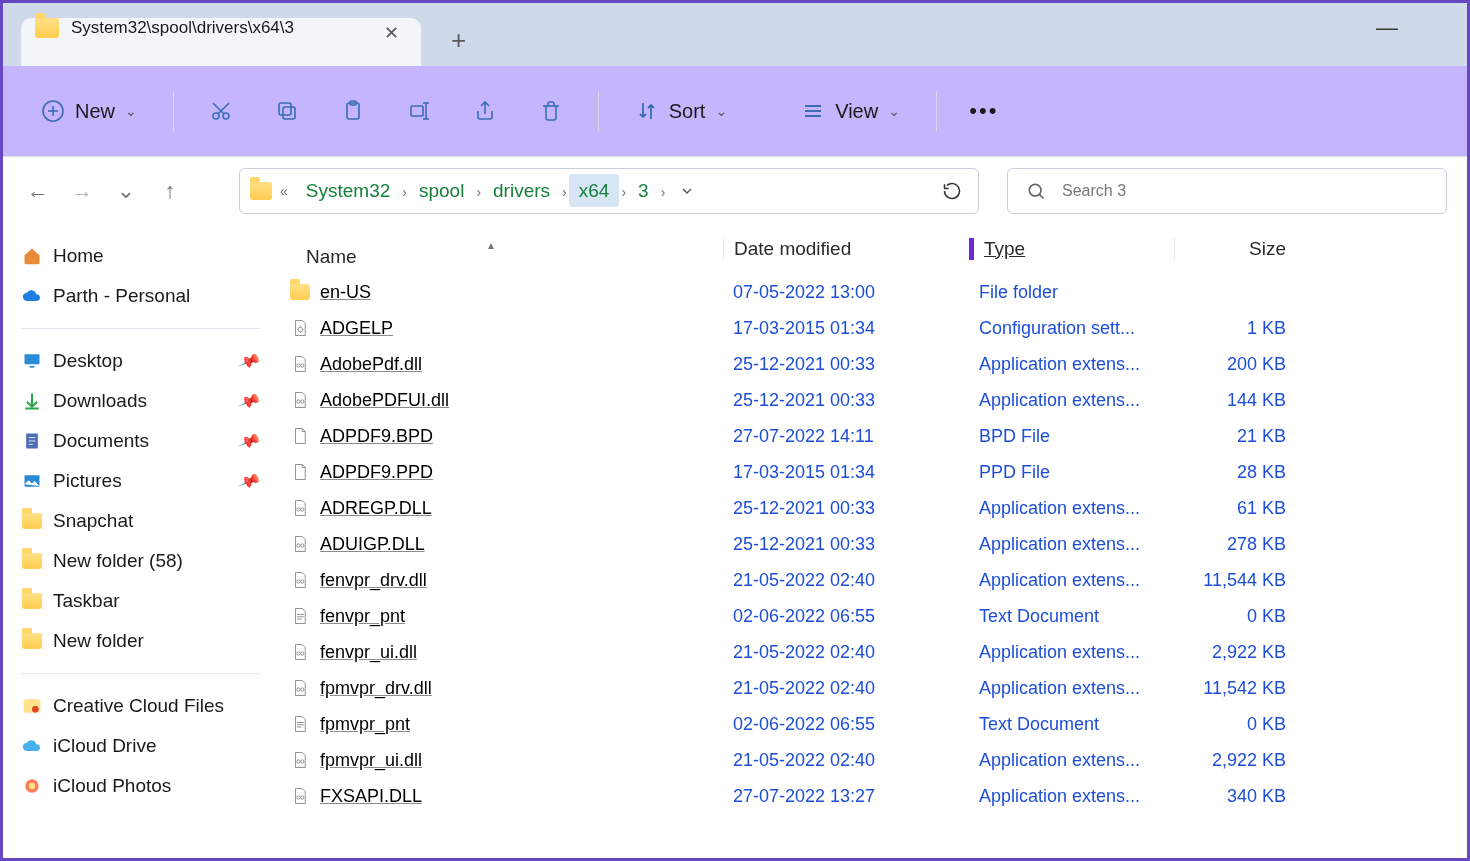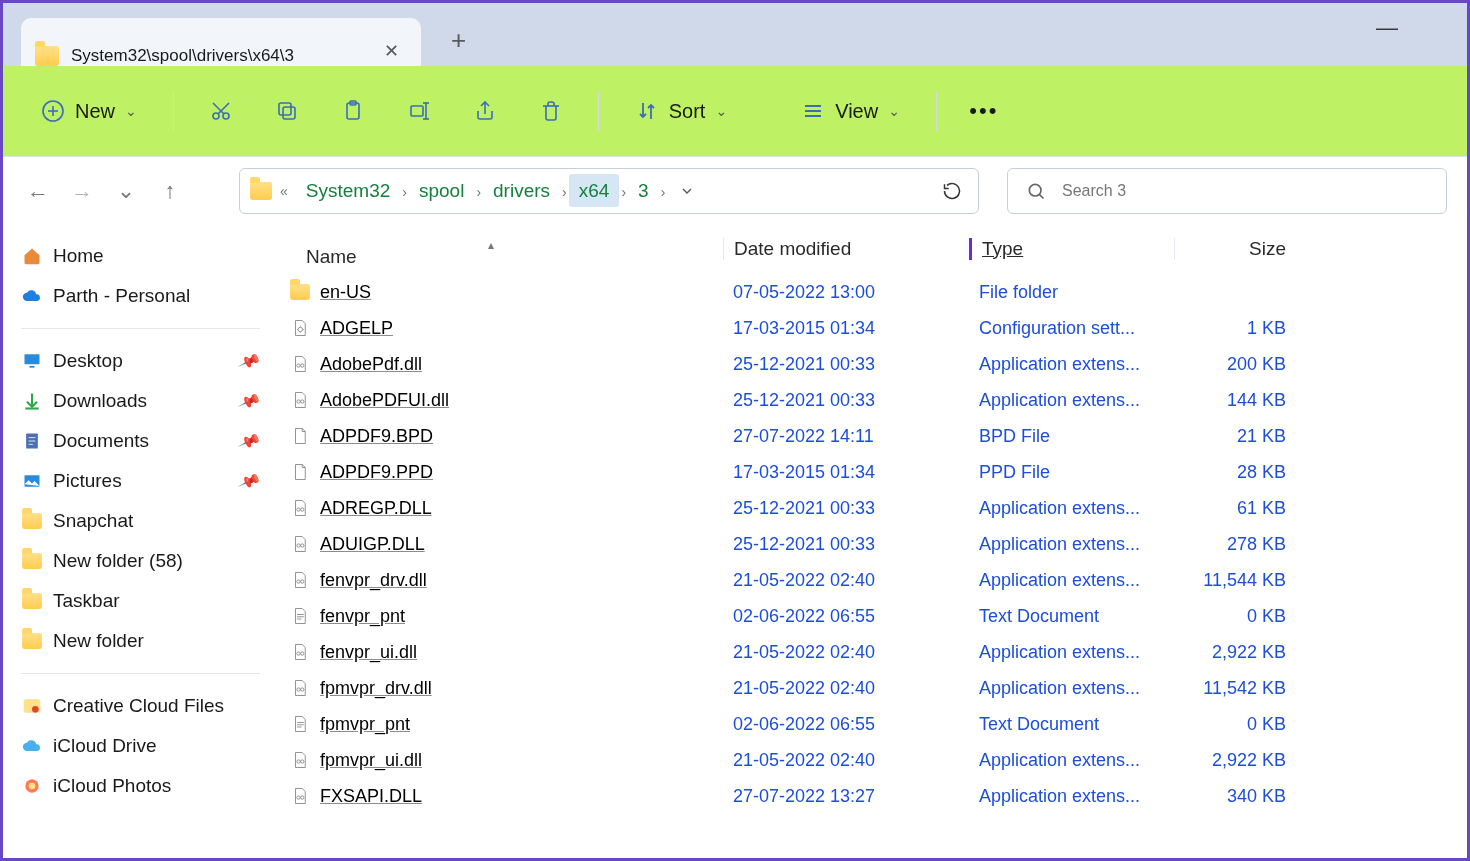--- a/index.html
+++ b/index.html
@@ -15,21 +15,21 @@
   .titlebar {
     display: flex;
     align-items: flex-end;
     background: #cfd9ea;
     height: 63px;
     padding-left: 18px;
     position: relative;
   }
   .tab {
     display: flex;
-    align-items: flex-end;
+    align-items: flex-start;
     background: #f2f6fb;
     border-radius: 10px 10px 0 0;
     height: 48px;
     padding: 0 14px;
     gap: 12px;
     width: 400px;
   }
   .folder-icon {
     width: 24px; height: 20px; display: inline-block;
     background: linear-gradient(180deg,#ffe18a 0%,#ffcc4d 100%);
@@ -42,21 +42,21 @@
     background:#ffd869;border-radius:2px 2px 0 0;
   }
   .tab-title { font-size: 17px; color:#1a1a1a; white-space: nowrap; overflow:hidden; flex:1;}
   .tab-close { font-size: 18px; color:#5a5a5a; cursor:pointer; padding:4px 8px;}
   .tab-add { font-size: 26px; color:#5a5a5a; padding: 0 30px 10px 30px; cursor:pointer;}
   .window-min { position:absolute; top:12px; right:60px; font-size:22px; color:#3a3a3a; cursor:pointer; width:40px; text-align:center;}
 
   
   .toolbar {
     display:flex; align-items:center;
-    background:#bef264; height:91px;
+    background:#c4b5fd; height:91px;
     border-bottom: 1px solid #dbe1ea;
     padding: 0 20px;
     gap: 8px;
   }
   .tb-btn { display:flex; align-items:center; gap:10px; padding:0 18px; height:60px;
     font-size:20px; color:#1a1a1a; cursor:pointer; border-radius:4px;}
   .tb-sep { width:1px; height:40px; background:#d4dae4; margin: 0 10px;}
   .tb-icon { width:24px; height:24px; display:inline-flex; align-items:center; justify-content:center; color:#3b6db7;}
   .chev { font-size:14px; color:#5a5a5a; }
   .tb-spacer { width:22px; }
@@ -99,21 +99,21 @@
   .ico-home{color:#e98a3a;}
   .ico-cloud{color:#1f7fe0;}
   .folder-sm{width:20px;height:16px;}
 
   
   .filelist { flex:1; overflow:hidden; }
   .columns { display:flex; height:50px; align-items:center; font-size:19px; color:#2a2a2a; border-bottom:1px solid #fff;}
   .col { padding: 0 10px; }
   .col-name{ width:445px; padding-left:28px; position:relative;margin-top:16px;}
   .col-date{ width:246px; border-left:1px solid #e4e8ef;}
-  .col-type{ width:205px; border-left:3px solid #6d28d9;text-decoration:underline;}
+  .col-type{ width:205px; border-left:5px solid #6d28d9;text-decoration:underline;}
   .col-size{ width:130px; border-left:1px solid #e4e8ef; text-align:right; padding-right:18px;}
   .sort-caret{ position:absolute; left:210px; top:-8px; font-size:12px; color:#777;}
   .rows { }
   .row { display:flex; align-items:center; height:36px; font-size:18px;}
   .cell{ padding: 0 10px; text-decoration-color: rgba(0,0,0,0.45); color:#1d4ed8; white-space:nowrap; overflow:hidden; text-overflow:ellipsis;}
   .c-name{ width:445px; padding-left:12px; display:flex; align-items:center; gap:10px;}
   .c-name .txt{text-decoration:underline; text-decoration-color: rgba(0,0,0,0.45);}
   .c-date{ width:246px;}
   .c-type{ width:205px;}
   .c-size{ width:130px; text-align:right; padding-right:18px;}

